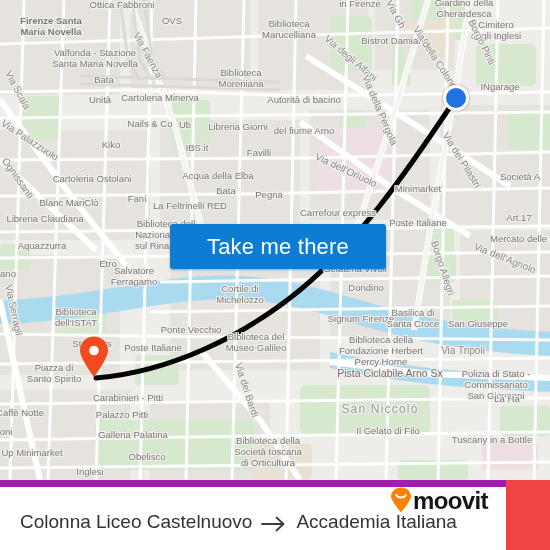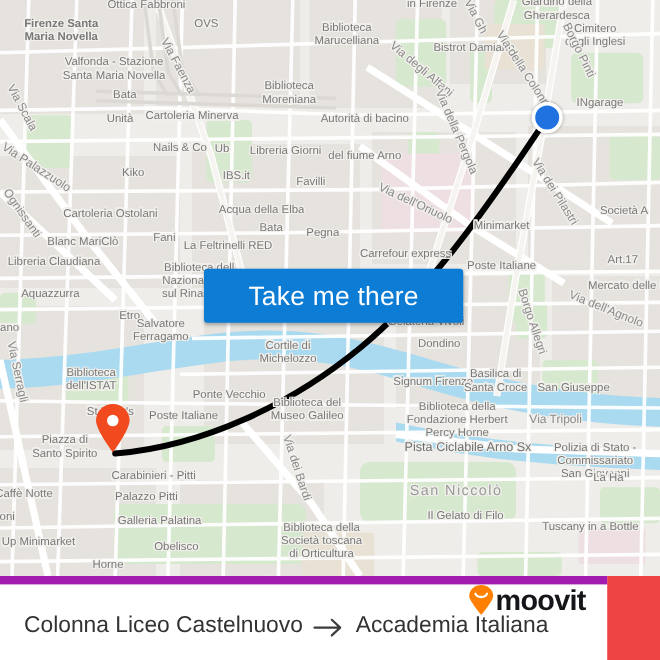--- a/index.html
+++ b/index.html
@@ -387,21 +387,21 @@
         <div class="maplabel area" style="left: 380px; top: 409px;">San Niccolò</div>
         <div class="maplabel poi" style="left: 6px; top: 431px;">oni</div>
         <div class="maplabel poi" style="left: 133px; top: 434px;">Galleria Palatina</div>
         <div class="maplabel poi" style="left: 268px; top: 440px;">Biblioteca della</div>
         <div class="maplabel poi" style="left: 268px; top: 451px;">Società toscana</div>
         <div class="maplabel poi" style="left: 268px; top: 462px;">di Orticultura</div>
         <div class="maplabel poi" style="left: 388px; top: 430px;">Il Gelato di Filo</div>
         <div class="maplabel poi" style="left: 492px; top: 439px;">Tuscany in a Bottle</div>
         <div class="maplabel poi" style="left: 32px; top: 452px;">Up Minimarket</div>
         <div class="maplabel poi" style="left: 147px; top: 456px;">Obelisco</div>
-        <div class="maplabel poi" style="left: 90px; top: 471px;">Horne</div>
+        <div class="maplabel poi" style="left: 90px; top: 471px;">Inglesi</div>
         <div class="maplabel poi" style="left: 212px; top: 485px;">Ticket Office</div>
       </div>
 
     <div id="origin-marker" style="left: 94px; top: 378px;">
       <svg width="32" height="42" viewBox="0 0 32 42">
         <path d="M16 41 C16 41 30 22.5 30 14.5 C30 6.5 23.7 0.6 16 0.6
                  C8.3 0.6 2 6.5 2 14.5 C2 22.5 16 41 16 41 Z" fill="#f04a1e"></path>
         <circle cx="16" cy="14.5" r="4.8" fill="#ffffff"></circle>
       </svg>
     </div>

